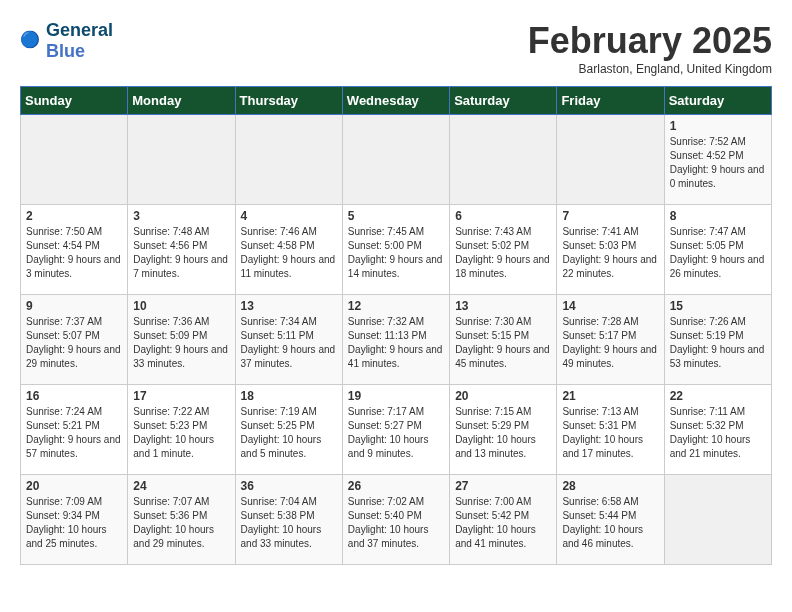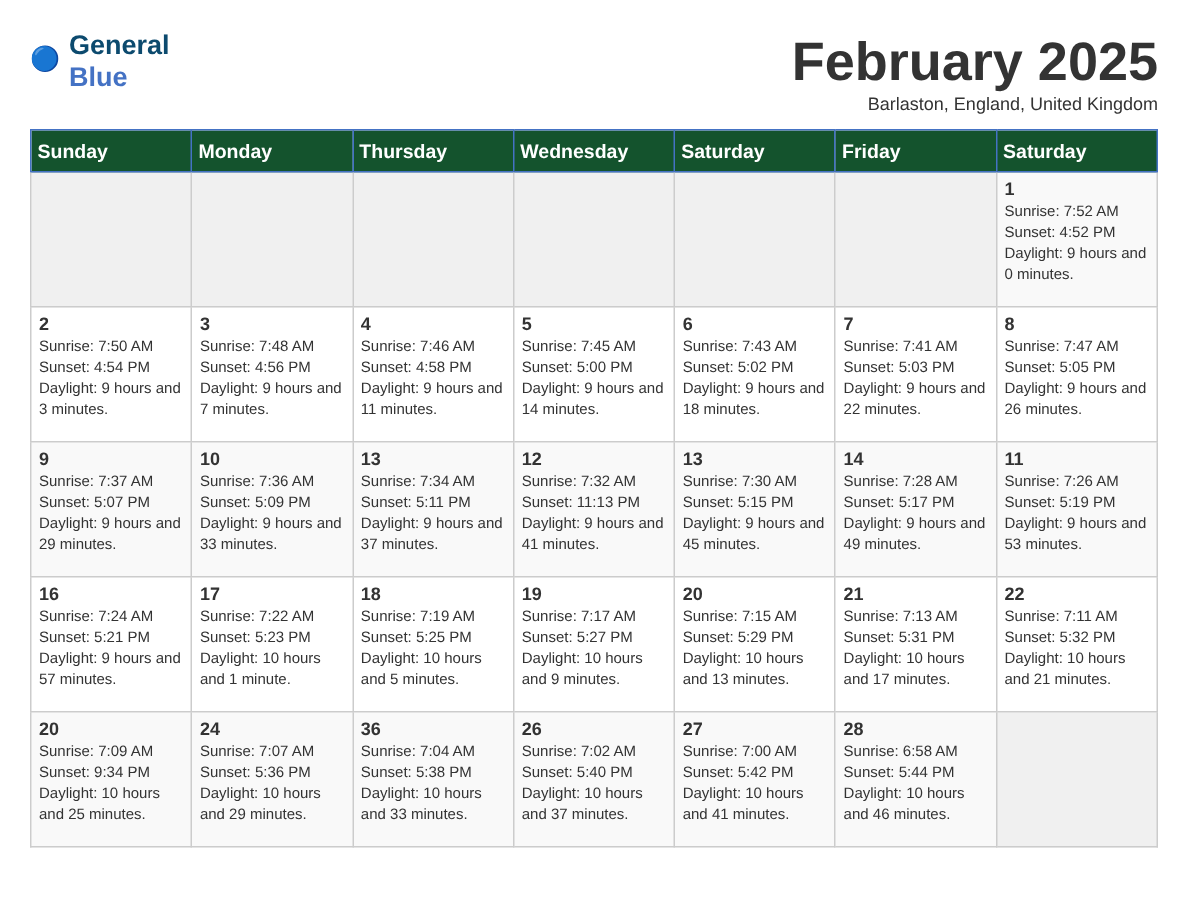--- a/index.html
+++ b/index.html
@@ -218,21 +218,21 @@
 Sunset: 5:15 PM
 Daylight: 9 hours and 45 minutes.</div>
         </td>
         <td>
           <span class="day-num">14</span>
           <div class="day-info">Sunrise: 7:28 AM
 Sunset: 5:17 PM
 Daylight: 9 hours and 49 minutes.</div>
         </td>
         <td>
-          <span class="day-num">11</span>
+          <span class="day-num">15</span>
           <div class="day-info">Sunrise: 7:26 AM
 Sunset: 5:19 PM
 Daylight: 9 hours and 53 minutes.</div>
         </td>
       </tr>
       <tr>
         <td>
           <span class="day-num">16</span>
           <div class="day-info">Sunrise: 7:24 AM
 Sunset: 5:21 PM

